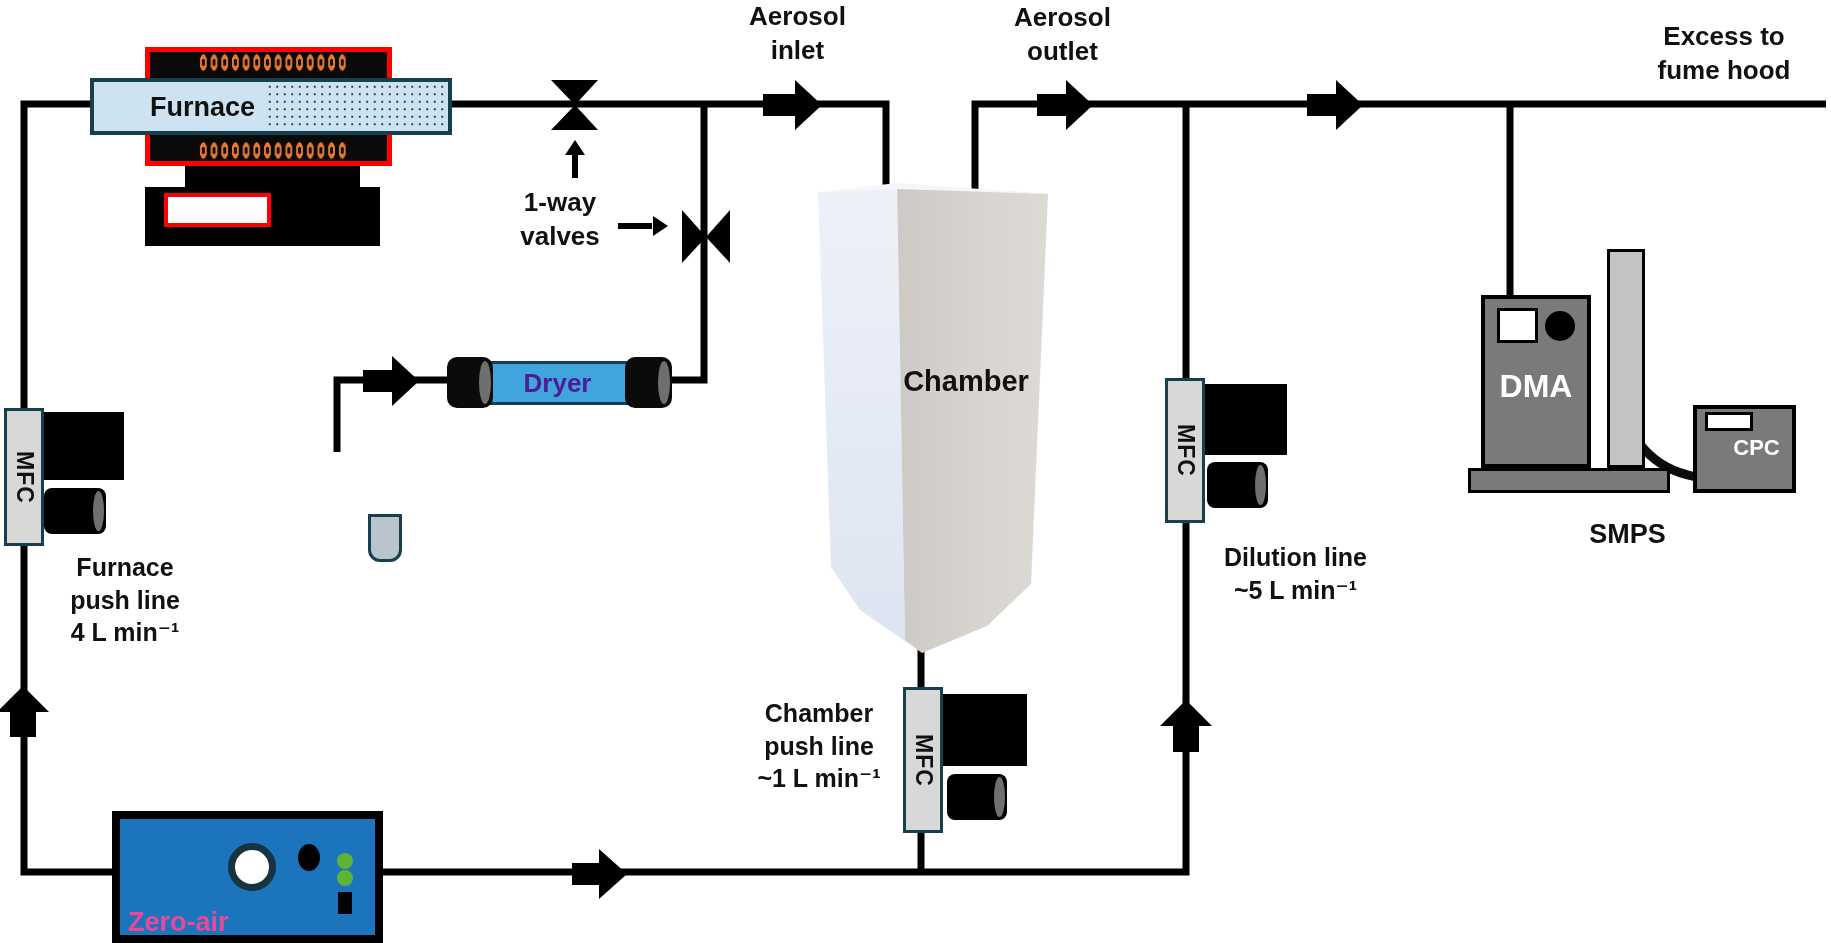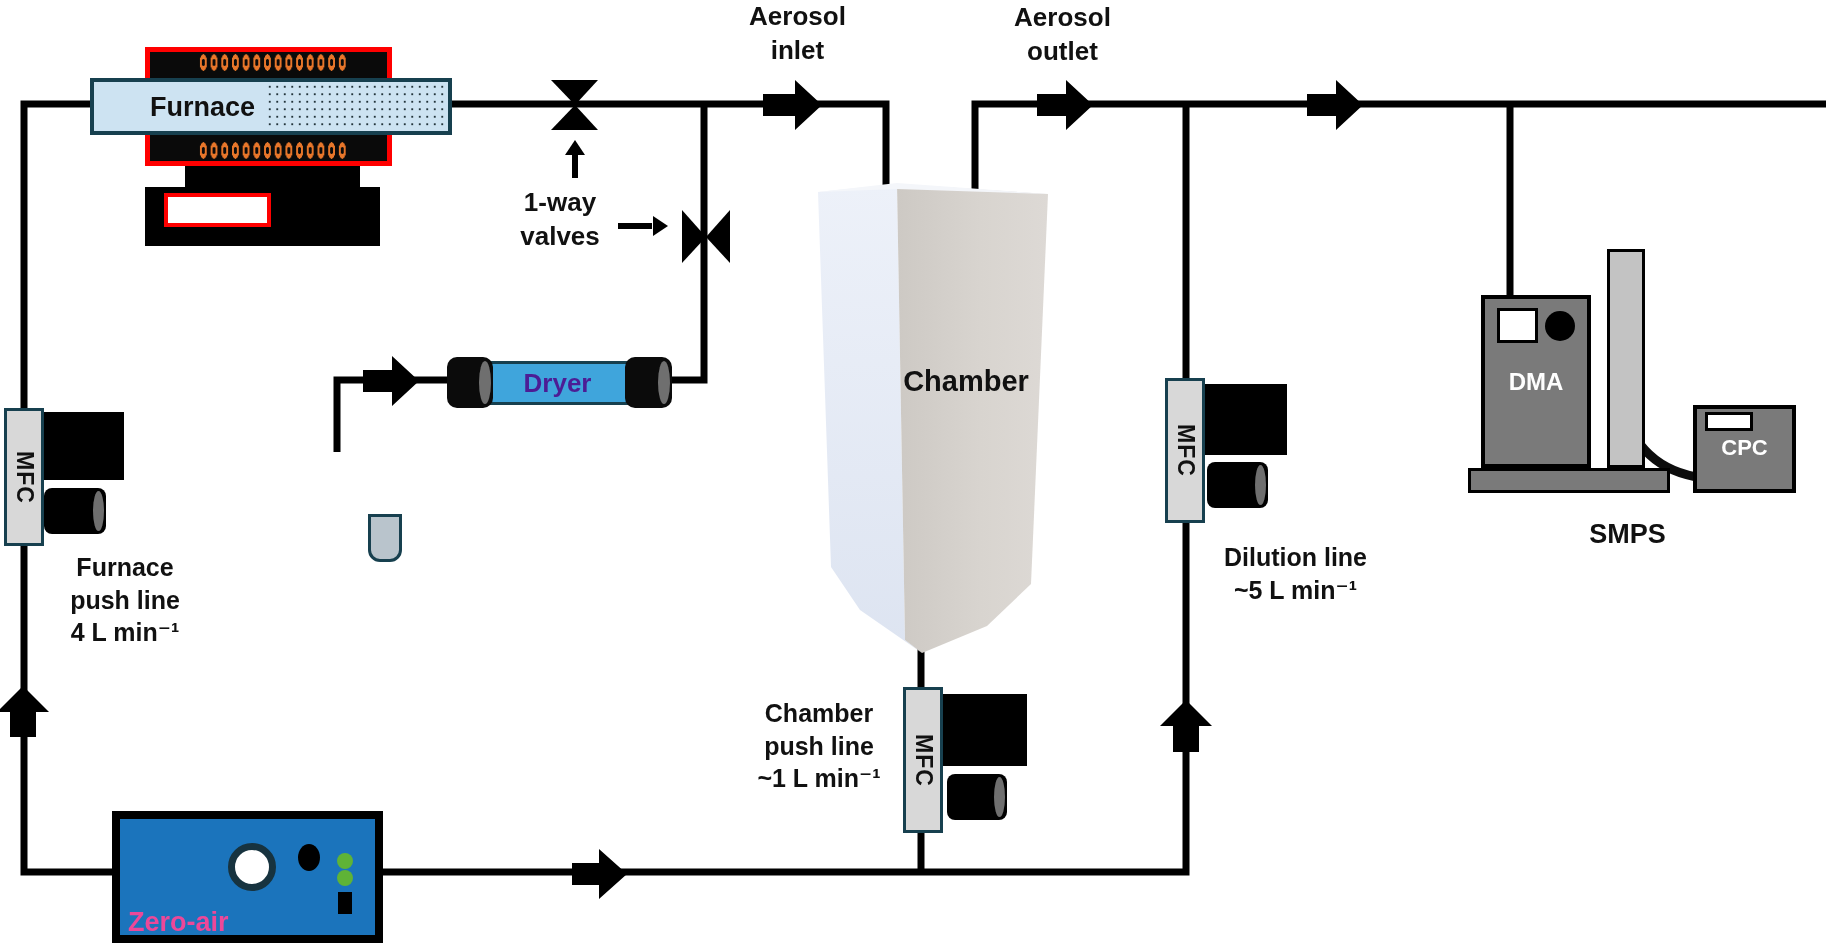--- a/index.html
+++ b/index.html
@@ -44,26 +44,26 @@
   .atomizer span{color:#fff;font-weight:bold;font-size:26px;}
   .cap{background:#0b0b0b;border-radius:10px;z-index:4;}
   .cap::after{content:"";position:absolute;right:2px;top:4px;bottom:4px;width:12px;background:#6f6f6f;border-radius:50%;}
   .dryer-body{left:485px;top:361px;width:145px;height:44px;background:#3fa5dc;border:3px solid #17404f;z-index:3;
               display:flex;align-items:center;justify-content:center;}
   .dryer-body span{font-weight:bold;font-size:26px;color:#4c1d95;}
   
   .dma{left:1481px;top:295px;width:110px;height:173px;background:#7a7a7a;border:4px solid #000;z-index:4;}
   .dma-sq{left:1497px;top:308px;width:41px;height:35px;background:#fff;border:3px solid #000;z-index:5;}
   .dma-dot{left:1545px;top:311px;width:30px;height:30px;border-radius:50%;background:#000;z-index:5;}
-  .dma-lbl{left:1481px;top:368px;width:110px;color:#fff;font-weight:bold;font-size:24px;text-align:center;z-index:5;position:absolute;}
+  .dma-lbl{left:1481px;top:368px;width:110px;color:#fff;font-weight:bold;font-size:32px;text-align:center;z-index:5;position:absolute;}
   .column{left:1607px;top:249px;width:38px;height:219px;background:#c3c3c3;border:3px solid #000;z-index:4;}
   .smps-base{left:1468px;top:468px;width:202px;height:25px;background:#7a7a7a;border:3px solid #000;z-index:5;}
   .cpc{left:1693px;top:405px;width:103px;height:88px;background:#7a7a7a;border:4px solid #000;z-index:5;}
   .cpc-rect{left:1705px;top:412px;width:48px;height:19px;background:#fff;border:3px solid #000;z-index:6;}
-  .cpc-lbl{left:1693px;top:435px;width:103px;color:#fff;font-weight:bold;font-size:22px;text-align:center;z-index:6;position:absolute;}
+  .cpc-lbl{left:1693px;top:435px;width:103px;color:#fff;font-weight:bold;font-size:22px;text-align:center;z-index:6;position:absolute;padding-left:12px;}
 </style>
 </head>
 <body>
 
 <div id="canvas">
 
   <svg id="pipes" width="1831" height="943" viewBox="0 0 1831 943">
     <defs>
       <linearGradient id="gradL" x1="0" y1="0" x2="0" y2="1">
         <stop offset="0" stop-color="#edf1f9"></stop>
@@ -181,20 +181,22 @@
   <div class="abs cpc"></div>
   <div class="abs cpc-rect"></div>
   <div class="cpc-lbl">CPC</div>
 
   <div class="lbl" style="left:500px;top:186px;width:120px;font-size:26px;">1-way
 valves</div>
   <div class="lbl" style="left:720px;top:0px;width:155px;font-size:26px;">Aerosol
 inlet</div>
   <div class="lbl" style="left:985px;top:1px;width:155px;font-size:26px;">Aerosol
 outlet</div>
+  <div class="lbl" style="left:1624px;top:20px;width:200px;font-size:26px;">Excess to
+fume hood</div>
   <div class="lbl" style="left:880px;top:363px;width:172px;font-size:29px;">Chamber</div>
   <div class="lbl" style="left:40px;top:551px;width:170px;font-size:25px;">Furnace
 push line
 4 L min⁻¹</div>
   <div class="lbl" style="left:734px;top:697px;width:170px;font-size:25px;">Chamber
 push line
 ~1 L min⁻¹</div>
   <div class="lbl" style="left:1203px;top:541px;width:185px;font-size:25px;">Dilution line
 ~5 L min⁻¹</div>
   <div class="lbl" style="left:1565px;top:517px;width:125px;font-size:27px;">SMPS</div>

